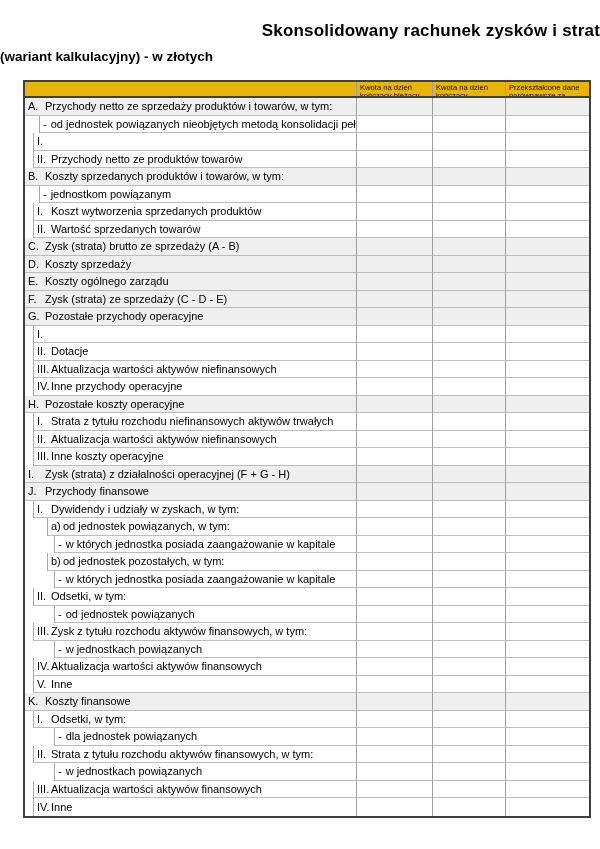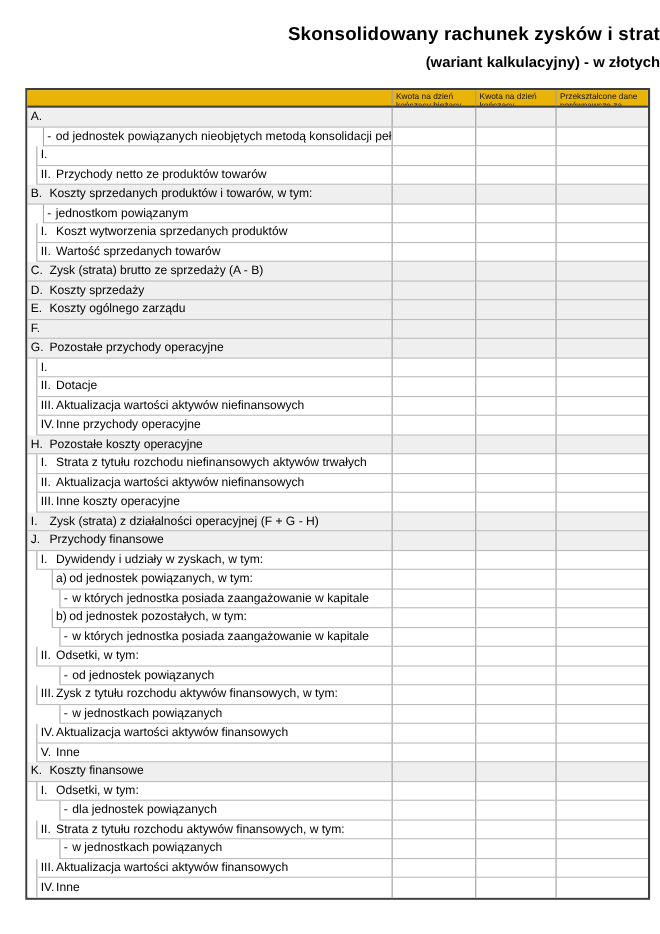--- a/index.html
+++ b/index.html
@@ -12,21 +12,21 @@
     overflow:hidden;
   }
   .sheet { position:relative; width:600px; height:849px; background:#fff; }
 
   .page-title {
     position:absolute; top:21px; left:0; width:600px;
     text-align:right; font-size:17px; font-weight:bold; letter-spacing:0.2px;
   }
   .page-subtitle {
     position:absolute; top:49px; left:0; width:600px;
-    text-align:right; font-size:13.5px; font-weight:bold;
+    text-align:left; font-size:13.5px; font-weight:bold;
   }
 
   .pnl-table {
     position:absolute; left:23px; top:80px; width:568px;
     border:2px solid #3f3f3f;
     background:#fff;
   }
 
   
   .hdr { display:flex; height:16px; background:#eab308; border-bottom:2px solid #3f3f3f; }
@@ -74,20 +74,21 @@
     <div class="hdr">
       <div class="hspacer"></div>
       <div class="hcell h1">Kwota na dzień kończący bieżący rok obrotowy</div>
       <div class="hcell h2">Kwota na dzień kończący poprzedni rok obrotowy</div>
       <div class="hcell h3">Przekształcone dane porównawcze za poprzedni rok obrotowy</div>
     </div>
     <div>
         <div class="row lvl0 shaded">
           <div class="lbl">
             <span class="pfx">A.</span>
+            <span>Przychody netto ze sprzedaży produktów i towarów, w tym:</span>
           </div>
           <div class="val c1"></div>
           <div class="val c2"></div>
           <div class="val c3"></div>
         </div>
         <div class="row lvl2">
           <div class="ind"></div>
           <div class="lbl">
             <span class="pfx">-</span>
             <span>od jednostek powiązanych nieobjętych metodą konsolidacji pełnej</span>
@@ -177,20 +178,21 @@
             <span class="pfx">E.</span>
             <span>Koszty ogólnego zarządu</span>
           </div>
           <div class="val c1"></div>
           <div class="val c2"></div>
           <div class="val c3"></div>
         </div>
         <div class="row lvl0 shaded">
           <div class="lbl">
             <span class="pfx">F.</span>
+            <span>Zysk (strata) ze sprzedaży (C - D - E)</span>
           </div>
           <div class="val c1"></div>
           <div class="val c2"></div>
           <div class="val c3"></div>
         </div>
         <div class="row lvl0 shaded">
           <div class="lbl">
             <span class="pfx">G.</span>
             <span>Pozostałe przychody operacyjne</span>
           </div>

